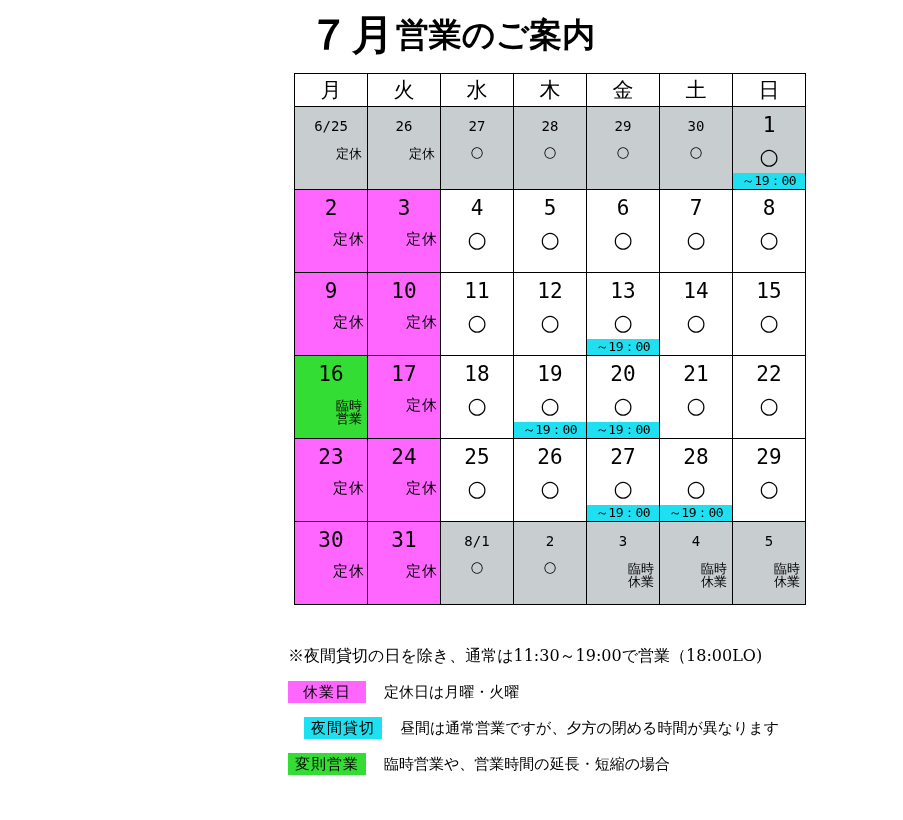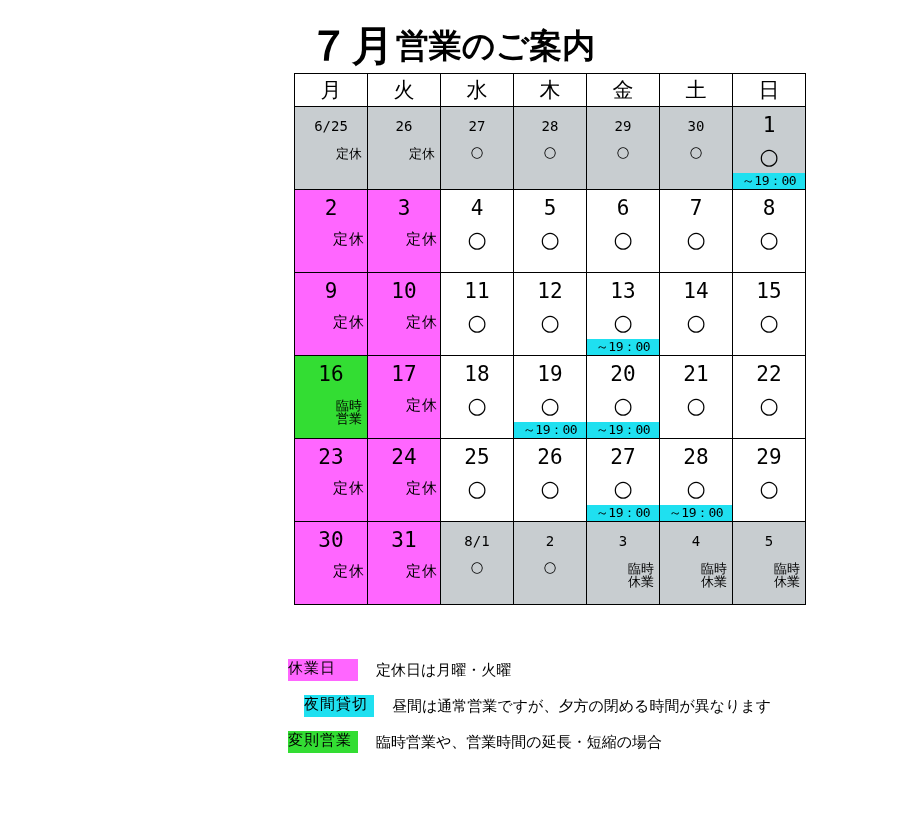--- a/index.html
+++ b/index.html
@@ -17,21 +17,21 @@
   }
   .page {
     position: relative;
     width: 903px;
     height: 820px;
   }
 
   
   .title {
     text-align: center;
-    padding-top: 18px;
+    padding-top: 7px;
     white-space: nowrap;
   }
   .title .month {
     font-family: "DejaVu Serif", serif;
     font-size: 42px;
     font-weight: bold;
     letter-spacing: 2px;
     vertical-align: middle;
   }
   .title .sub {
@@ -139,23 +139,23 @@
     line-height: 22px;
     white-space: nowrap;
   }
   .legend-row {
     display: flex;
     align-items: flex-start;
     margin-top: 14px;
   }
   .legend-chip {
     flex: 0 0 auto;
-    width: 70px;
-    text-align: left;
-    font-family: Liberation Mono, monospace;
+    width: 78px;
+    text-align: center;
+    font-family: Liberation Serif, serif;
     font-size: 15px;
     line-height: 20px;
     letter-spacing: 1px;
     padding: 1px 0;
   }
   .legend-text {
     margin-left: 18px;
     font-family: "DejaVu Serif", serif;
     font-size: 15px;
     line-height: 22px;
@@ -369,20 +369,21 @@
             <td class="day bg-grey">
               <span class="dnum small">5</span>
               <span class="closed tiny">臨時休業</span>
             </td>
           </tr>
         </tbody>
     </table>
   </div>
 
   <div class="notes">
+    <div class="note-line">※夜間貸切の日を除き、通常は11:30～19:00で営業（18:00LO)</div>
     <div>
         <div class="legend-row">
           <div class="legend-chip" style="background: rgb(255, 102, 255);">休業日</div>
           <div>
             <div class="legend-text">定休日は月曜・火曜</div>
           </div>
         </div>
         <div class="legend-row">
           <div class="legend-chip" style="background: rgb(31, 224, 240); margin-left: 16px;">夜間貸切</div>
           <div>

